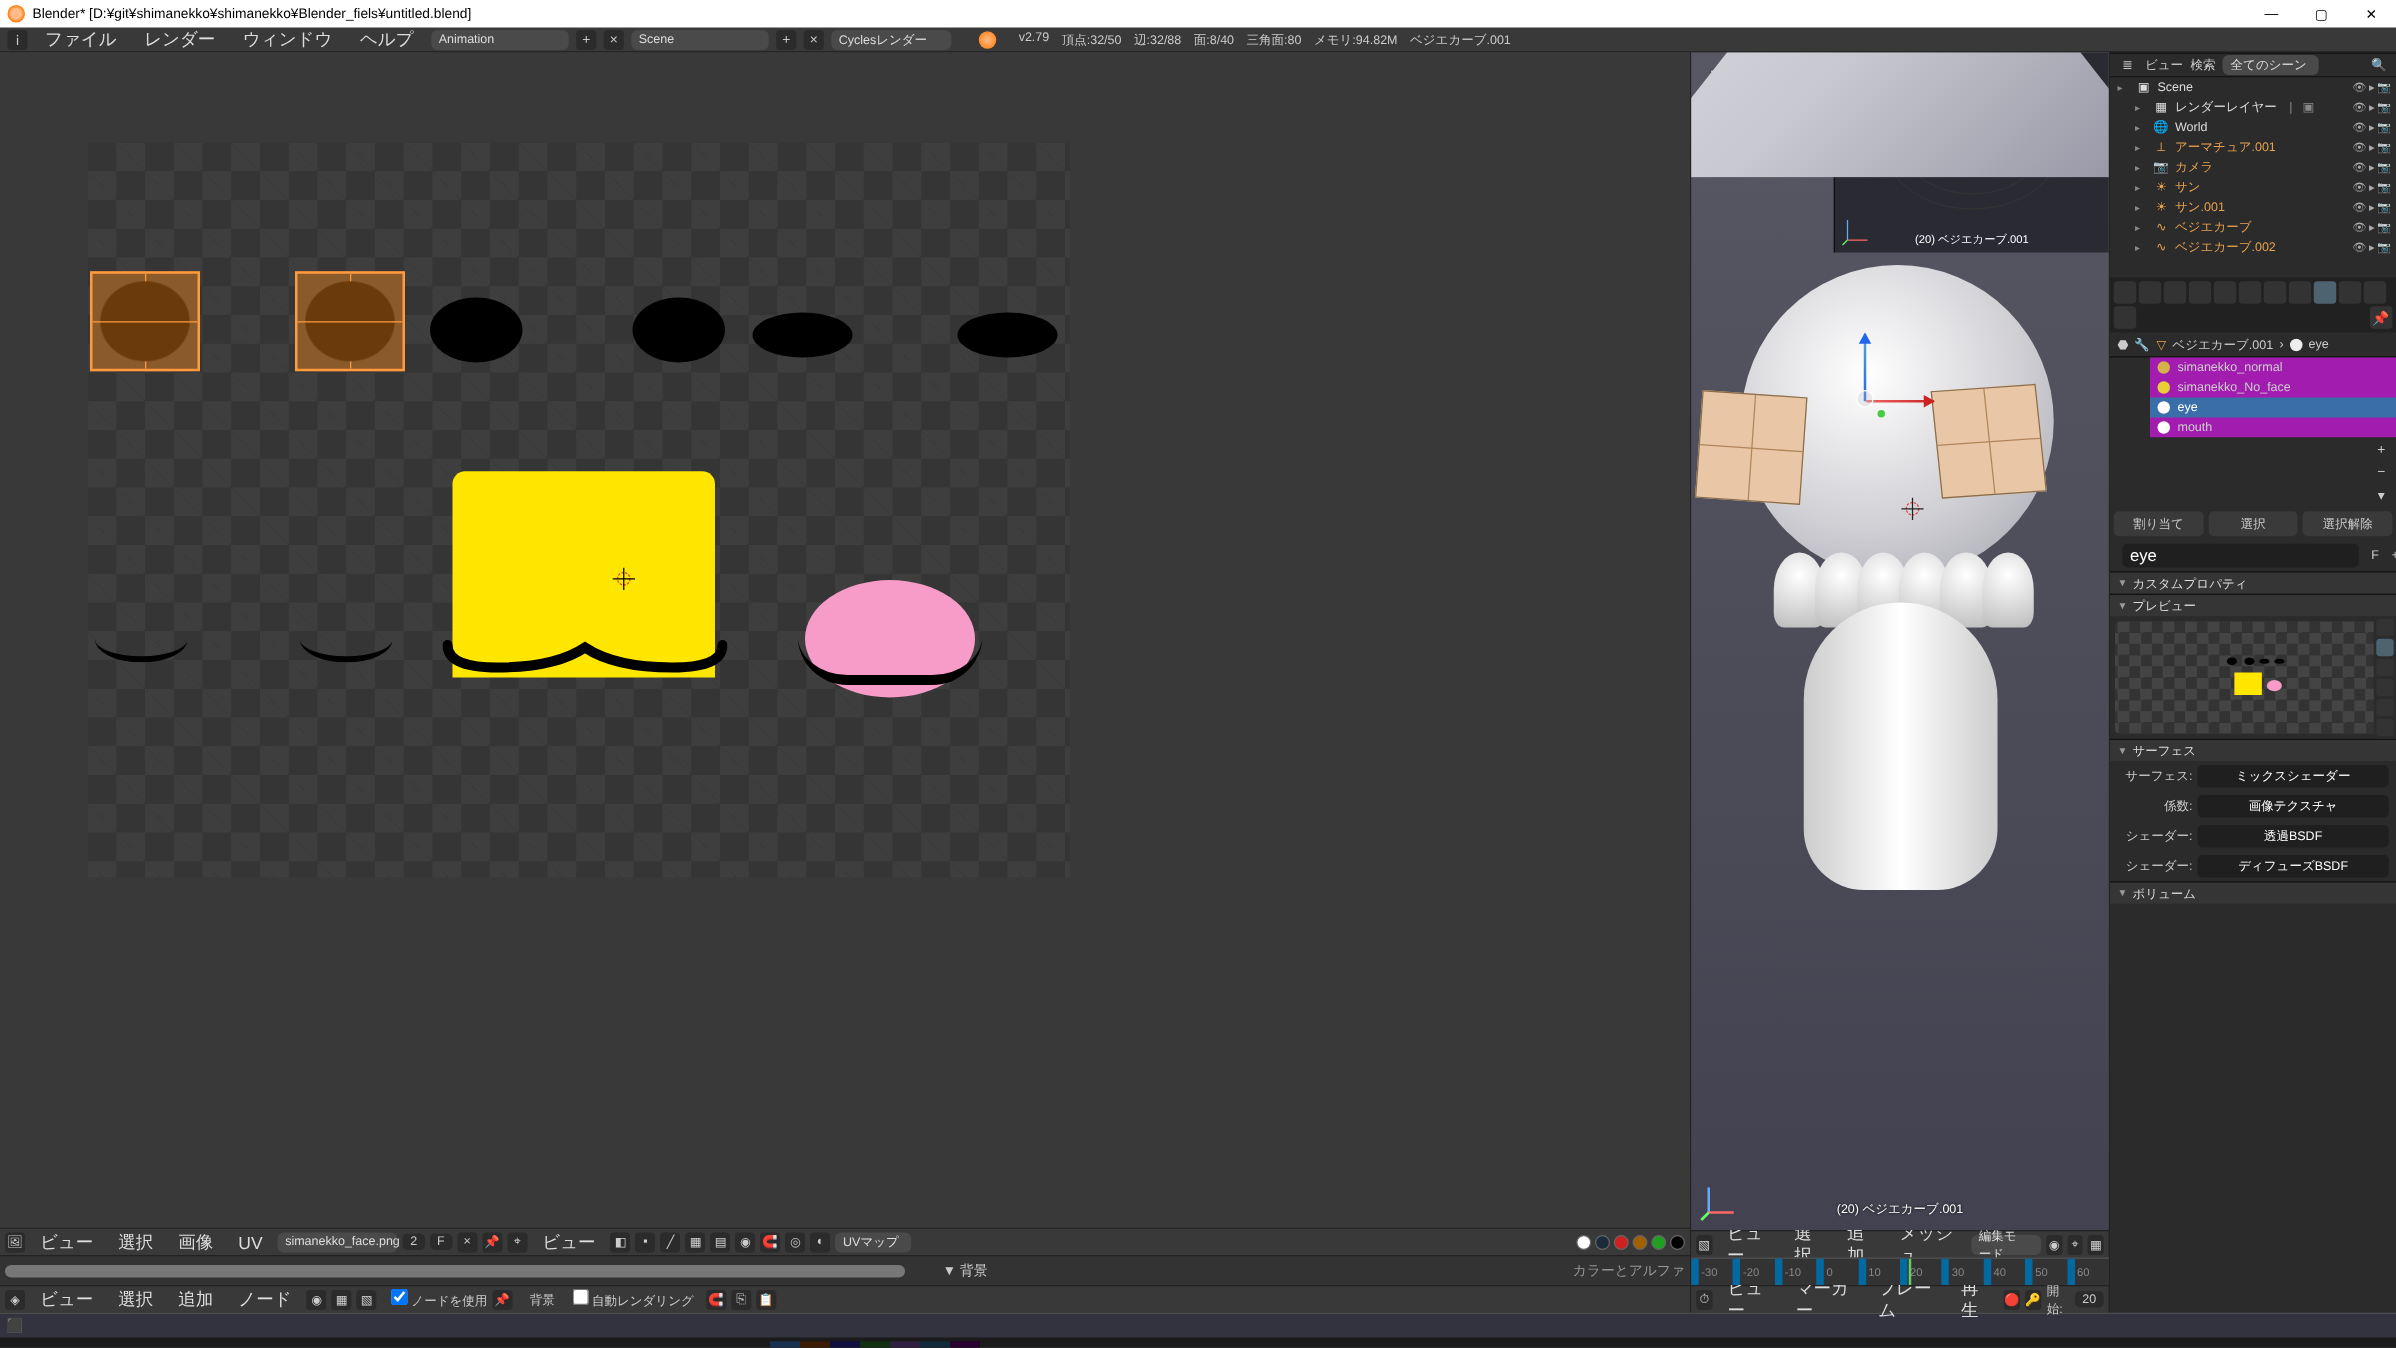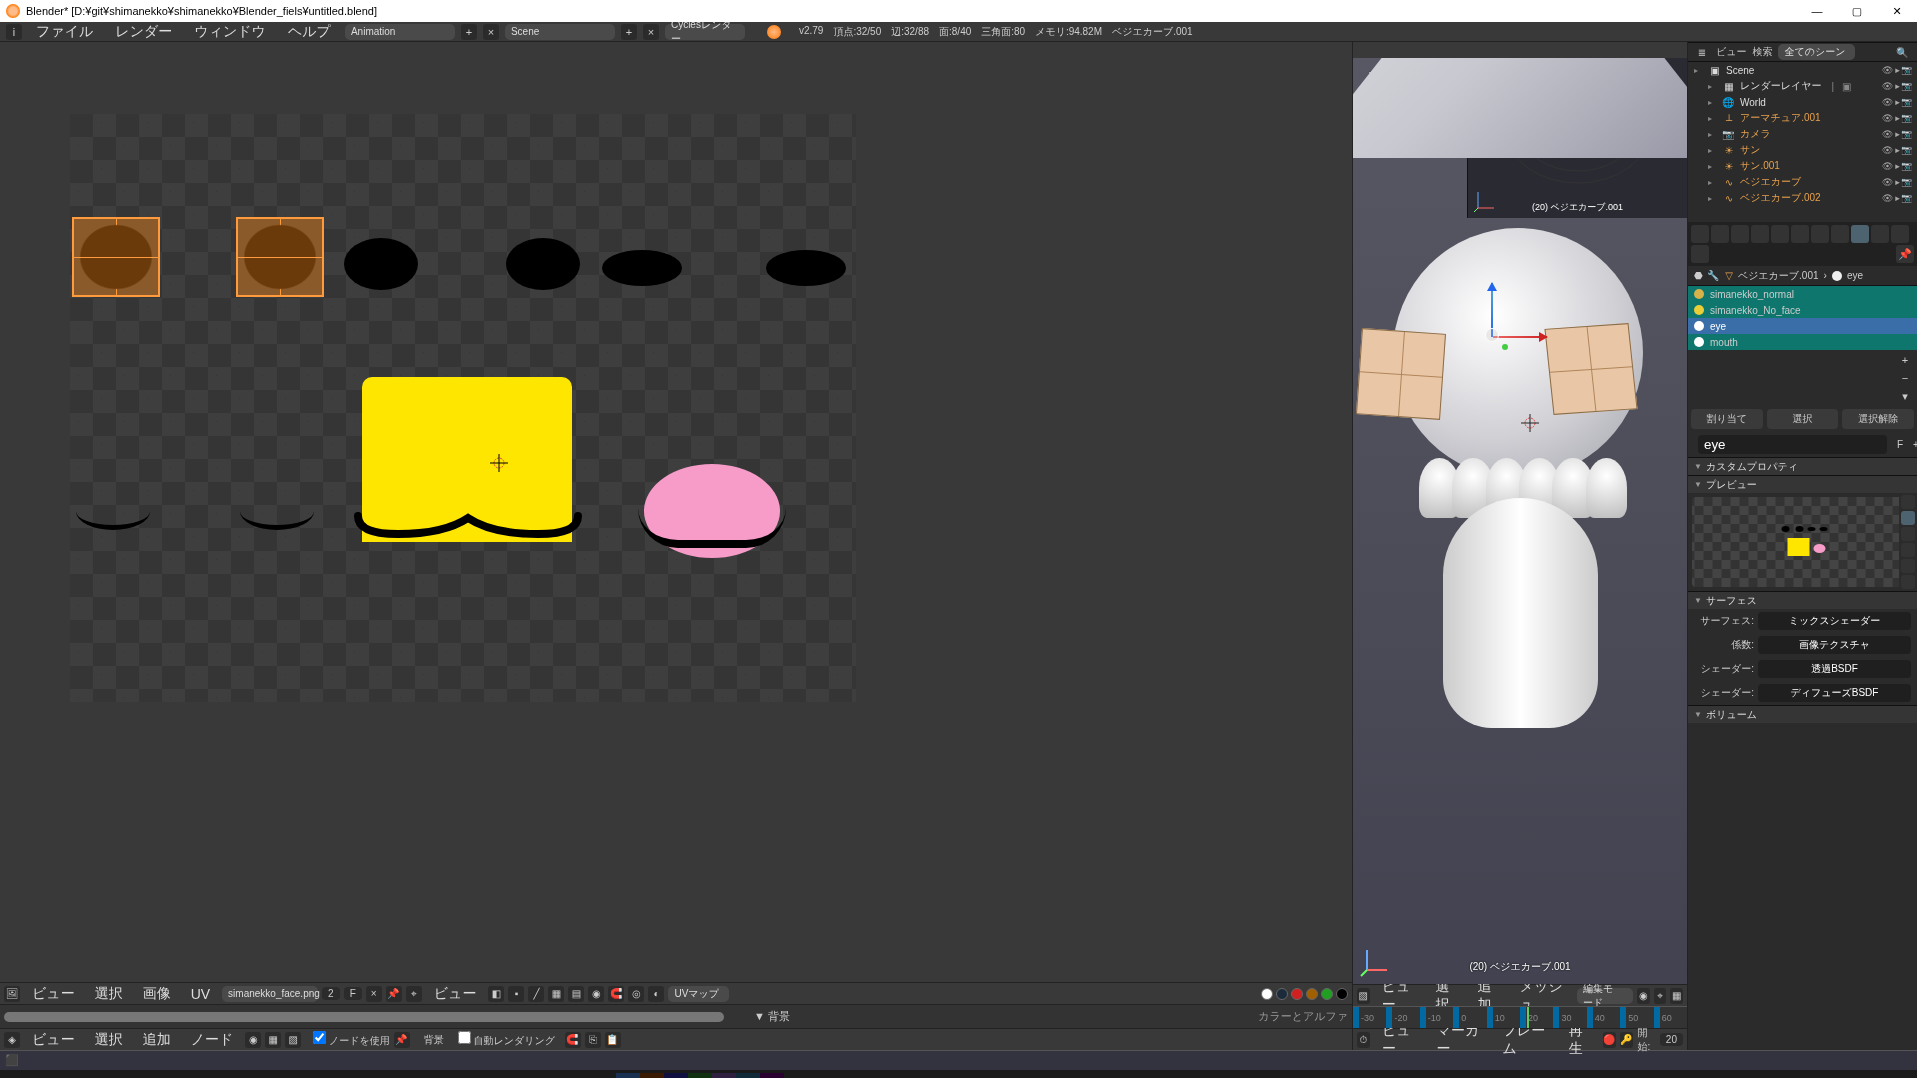--- a/index.html
+++ b/index.html
@@ -32,21 +32,21 @@
 .beak-lip { position:absolute; left:354px; top:470px; width:228px; height:30px; }
 .pink { position:absolute; left:644px; top:422px; width:136px; height:94px; background:#f79bc8; border-radius:50%; }
 .pink-lip { position:absolute; left:638px; top:466px; width:148px; height:40px; border-bottom:8px solid #000; border-radius:0 0 70px 70px; }
 .uv-footer,.generic-footer { height: 22px; background: #393939; border-top:1px solid #222; display:flex; align-items:center; gap:4px; padding: 0 4px; font-size:10px; }
 .footer-btn { background:#2b2b2b; border-radius:4px; padding:1px 6px; }
 .iconbtn { width:16px; height:16px; background:#2b2b2b; border-radius:3px; display:flex; align-items:center; justify-content:center; }
 .dot { width:12px; height:12px; border-radius:50%; border:1px solid #666; }
 .scrollrow { height: 24px; background:#333; border-top:1px solid #222; display:flex; align-items:center; padding:0 4px;}
 .scrollthumb { background:#777; height:10px; width:720px; border-radius:5px;}
 .toolbar-row { height:20px; background:#333340; border-top:1px solid #555; display:flex; align-items:center; gap:3px; padding:0 5px; }
-.viewport3d { flex:1; background: linear-gradient(#585864,#424250); position:relative; overflow:hidden;margin-top:16px; }
+.viewport3d { flex:1; background: linear-gradient(#585864,#424250); position:relative; overflow:hidden; }
 .vp-label { position:absolute; top:10px; left:14px; color:#fff; font-size:11px; text-shadow:0 0 2px #000; }
 .vp-obj { position:absolute; bottom:10px; left:50%; transform:translateX(-50%); color:#fff; font-size:10px; text-shadow:0 0 2px #000;}
 .miniview { position:absolute; right:0; top:0; width:220px; height:160px; background:#2a2a33; border-left:1px solid #111;}
 .miniview .lbl{position:absolute; top:6px; left:6px; color:#fff; font-size:10px;}
 .miniview .objlbl{position:absolute; bottom:4px; left:50%; transform:translateX(-50%); color:#fff; font-size:9px;}
 .character-head{ position:absolute; left:40px; top:170px; width:250px; height:250px; background:radial-gradient(circle at 40% 35%,#fff,#d0d0d5 55%,#a0a0aa); border-radius:50%; }
 .eye-patch{position:absolute; width:84px; height:86px; background:#e9c7a6; border:1px solid #8a6d4a;}
 .eye-patch::before,.eye-patch::after{content:'';position:absolute;background:#b0855a;}
 .eye-patch::before{top:50%;left:0;right:0;height:1px;} .eye-patch::after{left:50%;top:0;bottom:0;width:1px;}
 .roof{position:absolute; left:-50px; top:-180px; width:440px; height:280px; background:linear-gradient(135deg,#e0e0e5 0%, #c8c8d0 50%, #9090a0 100%); clip-path: polygon(50% 0, 100% 100%, 0 100%);}
@@ -66,21 +66,21 @@
 .outliner{height:160px;background:#2b2b2b;overflow:hidden;}
 .outliner-row{height:16px;display:flex;align-items:center;padding:0 4px;gap:4px;font-size:10px;color:#ccc;}
 .outliner-row .icon{width:14px;height:14px;display:flex;align-items:center;justify-content:center;}
 .outliner-row .tri{color:#888;font-size:8px;width:10px;}
 .outliner-row .tail{margin-left:auto;display:flex;gap:2px;}
 .tail .eye-i{color:#aaa;font-size:9px;}
 .prop-tabs{background:#212121;display:flex;flex-wrap:wrap;gap:2px;padding:3px;}
 .prop-tabs span{width:18px;height:18px;background:#333;border-radius:3px;}
 .prop-tabs span.active{background:#4d6370;}
 .crumb{height:20px;background:#2b2b2b;border-bottom:1px solid #111;display:flex;align-items:center;padding:0 6px;gap:5px;font-size:10px;}
-.mat-list{background:#0f766e;}
+.mat-list{background:#a21caf;margin-left:32px;}
 .mat-row{height:16px;display:flex;align-items:center;padding:0 6px;gap:6px;font-size:10px;}
 .mat-row.sel{background:#3a6ea8;color:#fff;}
 .mat-row .ball{width:10px;height:10px;border-radius:50%;}
 .section{background:#2b2b2b;}
 .section-hd{height:18px;background:#353535;display:flex;align-items:center;padding:0 6px;font-size:10px;color:#ddd;border-top:1px solid #111;}
 .section-hd::before{content:'▼';font-size:8px;margin-right:4px;color:#999;}
 .row-2{display:flex;gap:4px;padding:3px 6px;align-items:center;font-size:10px;}
 .row-2 .lbl{width:60px;text-align:right;color:#ccc;}
 .row-2 .val{flex:1;background:#1f1f1f;border-radius:4px;padding:2px 6px;display:flex;align-items:center;justify-content:center;color:#fff;}
 .btn3{flex:1;background:#3a3a3a;border-radius:4px;padding:3px;text-align:center;font-size:10px;}
@@ -113,21 +113,21 @@
   <span class="menu-item">ファイル</span>
   <span class="menu-item">レンダー</span>
   <span class="menu-item">ウィンドウ</span>
   <span class="menu-item">ヘルプ</span>
   <span class="dd" style="width:110px;">Animation</span>
   <span class="iconbtn">+</span>
   <span class="iconbtn">×</span>
   <span class="dd" style="width:110px;">Scene</span>
   <span class="iconbtn">+</span>
   <span class="iconbtn">×</span>
-  <span class="dd" style="width:80px;">Cyclesレンダー</span>
+  <span class="dd" style="width:96px;">Cyclesレンダー</span>
   <span style="width:14px;height:14px;border-radius:50%;background:radial-gradient(#fb8,#f70);margin-left:16px;"></span>
   <div class="stats">
     <span>v2.79</span>
     <span>頂点:32/50</span>
     <span>辺:32/88</span>
     <span>面:8/40</span>
     <span>三角面:80</span>
     <span>メモリ:94.82M</span>
     <span>ベジエカーブ.001</span>
   </div>

